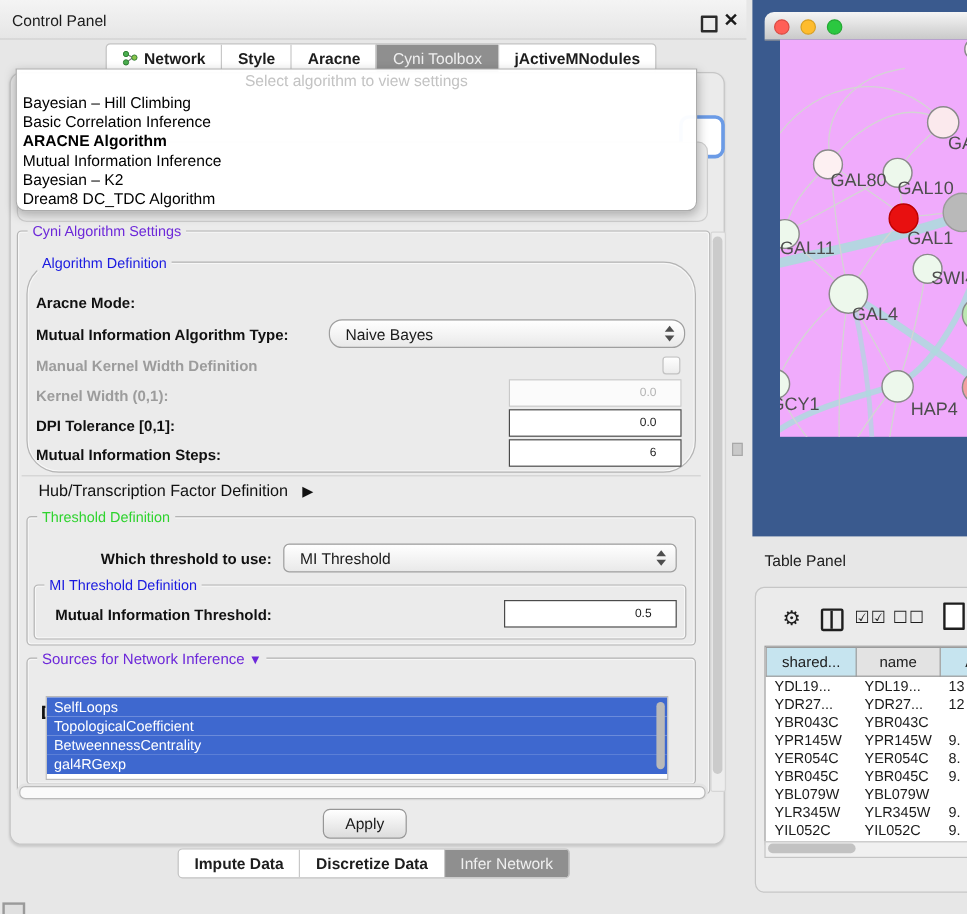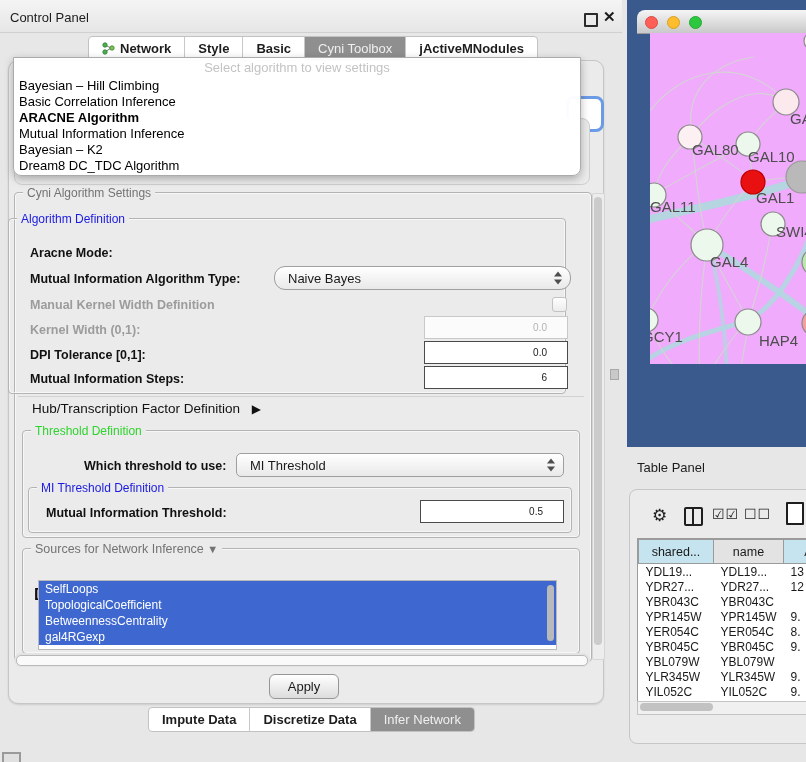--- a/index.html
+++ b/index.html
@@ -36,21 +36,21 @@
   .dd-placeholder{left:0;right:0;top:2px;text-align:center;font-size:13px;color:#c3c3c3;}
   .dd-item{left:0;width:100%;height:16px;line-height:16px;padding-left:5px;font-size:13px;color:#000;
            box-sizing:border-box;}
   .dd-item.bold{font-weight:bold;}
 
   
   .gbox{border:1px solid #b4b4b4;border-radius:4px;box-shadow:inset 0 0 0 1px rgba(255,255,255,.6);}
   .gtitle{position:absolute;top:-7px;left:8px;background:#ebebeb;padding:0 4px;font-size:12px;white-space:nowrap;}
   .t-blue{color:#1a1ae0;}
   .t-green{color:#2ed32e;}
-  .t-dark{color:#737373;}
+  .t-dark{color:#6d28d9;}
 
   .lbl{font-size:12.5px;font-weight:bold;color:#111;white-space:nowrap;}
   .lbl.dis{color:#9c9c9c;}
   .lbl.plain{font-weight:normal;font-size:13px;}
 
   .combo{background:linear-gradient(#ffffff,#e9e9e9);border:1px solid #9f9f9f;border-radius:5px;
          font-size:13px;display:flex;align-items:center;padding-left:13px;box-sizing:border-box;}
   .stepper{position:absolute;right:7px;top:50%;transform:translateY(-50%);width:10px;height:13px;}
   .stepper:before{content:"";position:absolute;left:1px;top:0;border-left:4px solid transparent;
                   border-right:4px solid transparent;border-bottom:5px solid #4e4e4e;}
@@ -116,21 +116,21 @@
         <circle cx="3" cy="3" r="2.2" fill="#4caf50" stroke="#2e7d32" stroke-width=".8"></circle>
         <circle cx="3" cy="10" r="2.2" fill="#4caf50" stroke="#2e7d32" stroke-width=".8"></circle>
         <circle cx="10" cy="6" r="2.2" fill="#8bc34a" stroke="#2e7d32" stroke-width=".8"></circle>
       </svg>
       <span>Network</span>
     </div>
     <div class="tab">
         <span>Style</span>
       </div>
     <div class="tab">
-        <span>Basic</span>
+        <span>Aracne</span>
       </div>
     <div class="tab sel">
         <span>Cyni Toolbox</span>
       </div>
     <div class="tab">
         <span>jActiveMNodules</span>
       </div>
   </div>
 
   <div class="abs outer-panel"></div>
@@ -148,21 +148,21 @@
   </div>
 
   <div class="abs gbox" style="left:14px;top:192px;width:576px;height:468px;">
     <span class="gtitle t-dark">Cyni Algorithm Settings</span>
   </div>
 
   <div class="abs scroll-track" style="left:592px;top:193px;width:11px;height:465px;border-radius:2px;">
     <div class="abs vscroll-thumb" style="left:1px;top:3px;width:8px;height:448px;background:#cbcbcb;"></div>
   </div>
 
-  <div class="abs gbox" style="left:8px;top:218px;width:556px;height:174px;">
+  <div class="abs gbox" style="left:22px;top:218px;width:556px;height:174px;border-radius:27px;">
     <span class="gtitle t-blue">Algorithm Definition</span>
   </div>
   <div class="abs lbl" style="left:30px;top:246px;">Aracne Mode:</div>
   <div class="abs lbl" style="left:30px;top:272px;">Mutual Information Algorithm Type:</div>
   <div class="abs combo" style="left:274px;top:266px;width:297px;height:24px;border-radius:11px;">
     <span>Naive Bayes</span>
     <span class="stepper"></span>
   </div>
   <div class="abs lbl dis" style="left:30px;top:298px;">Manual Kernel Width Definition</div>
   <div class="abs checkbox" style="left:552px;top:297px;"></div>

